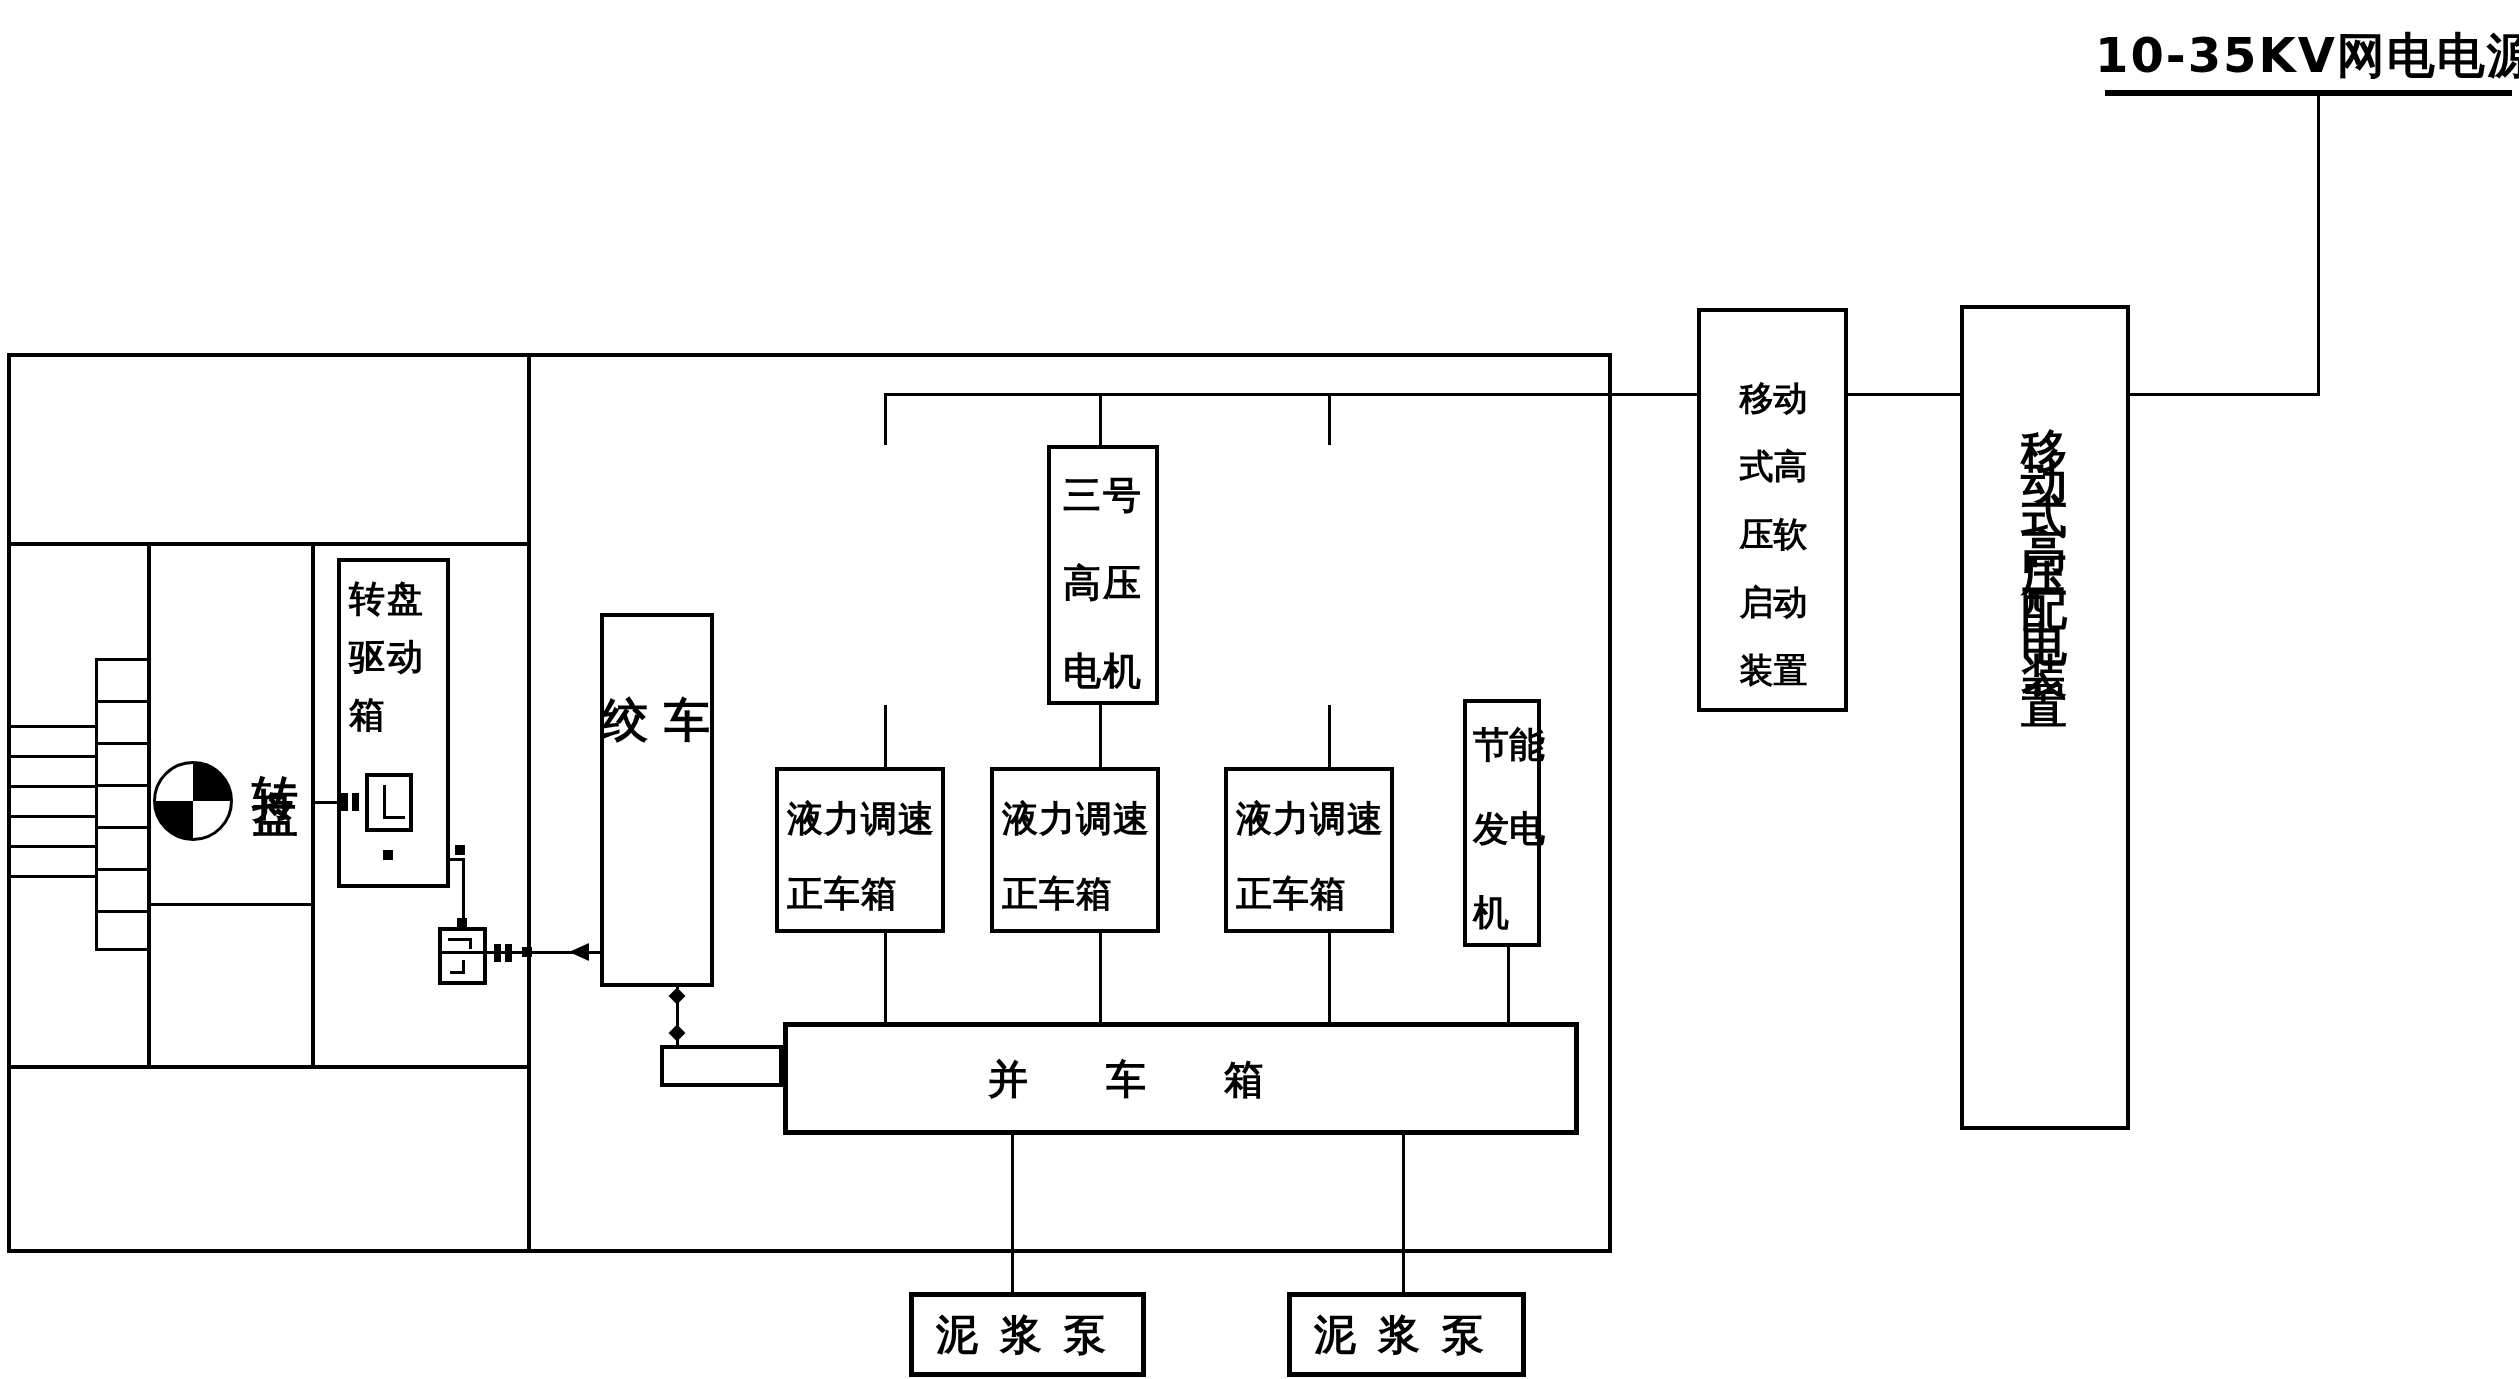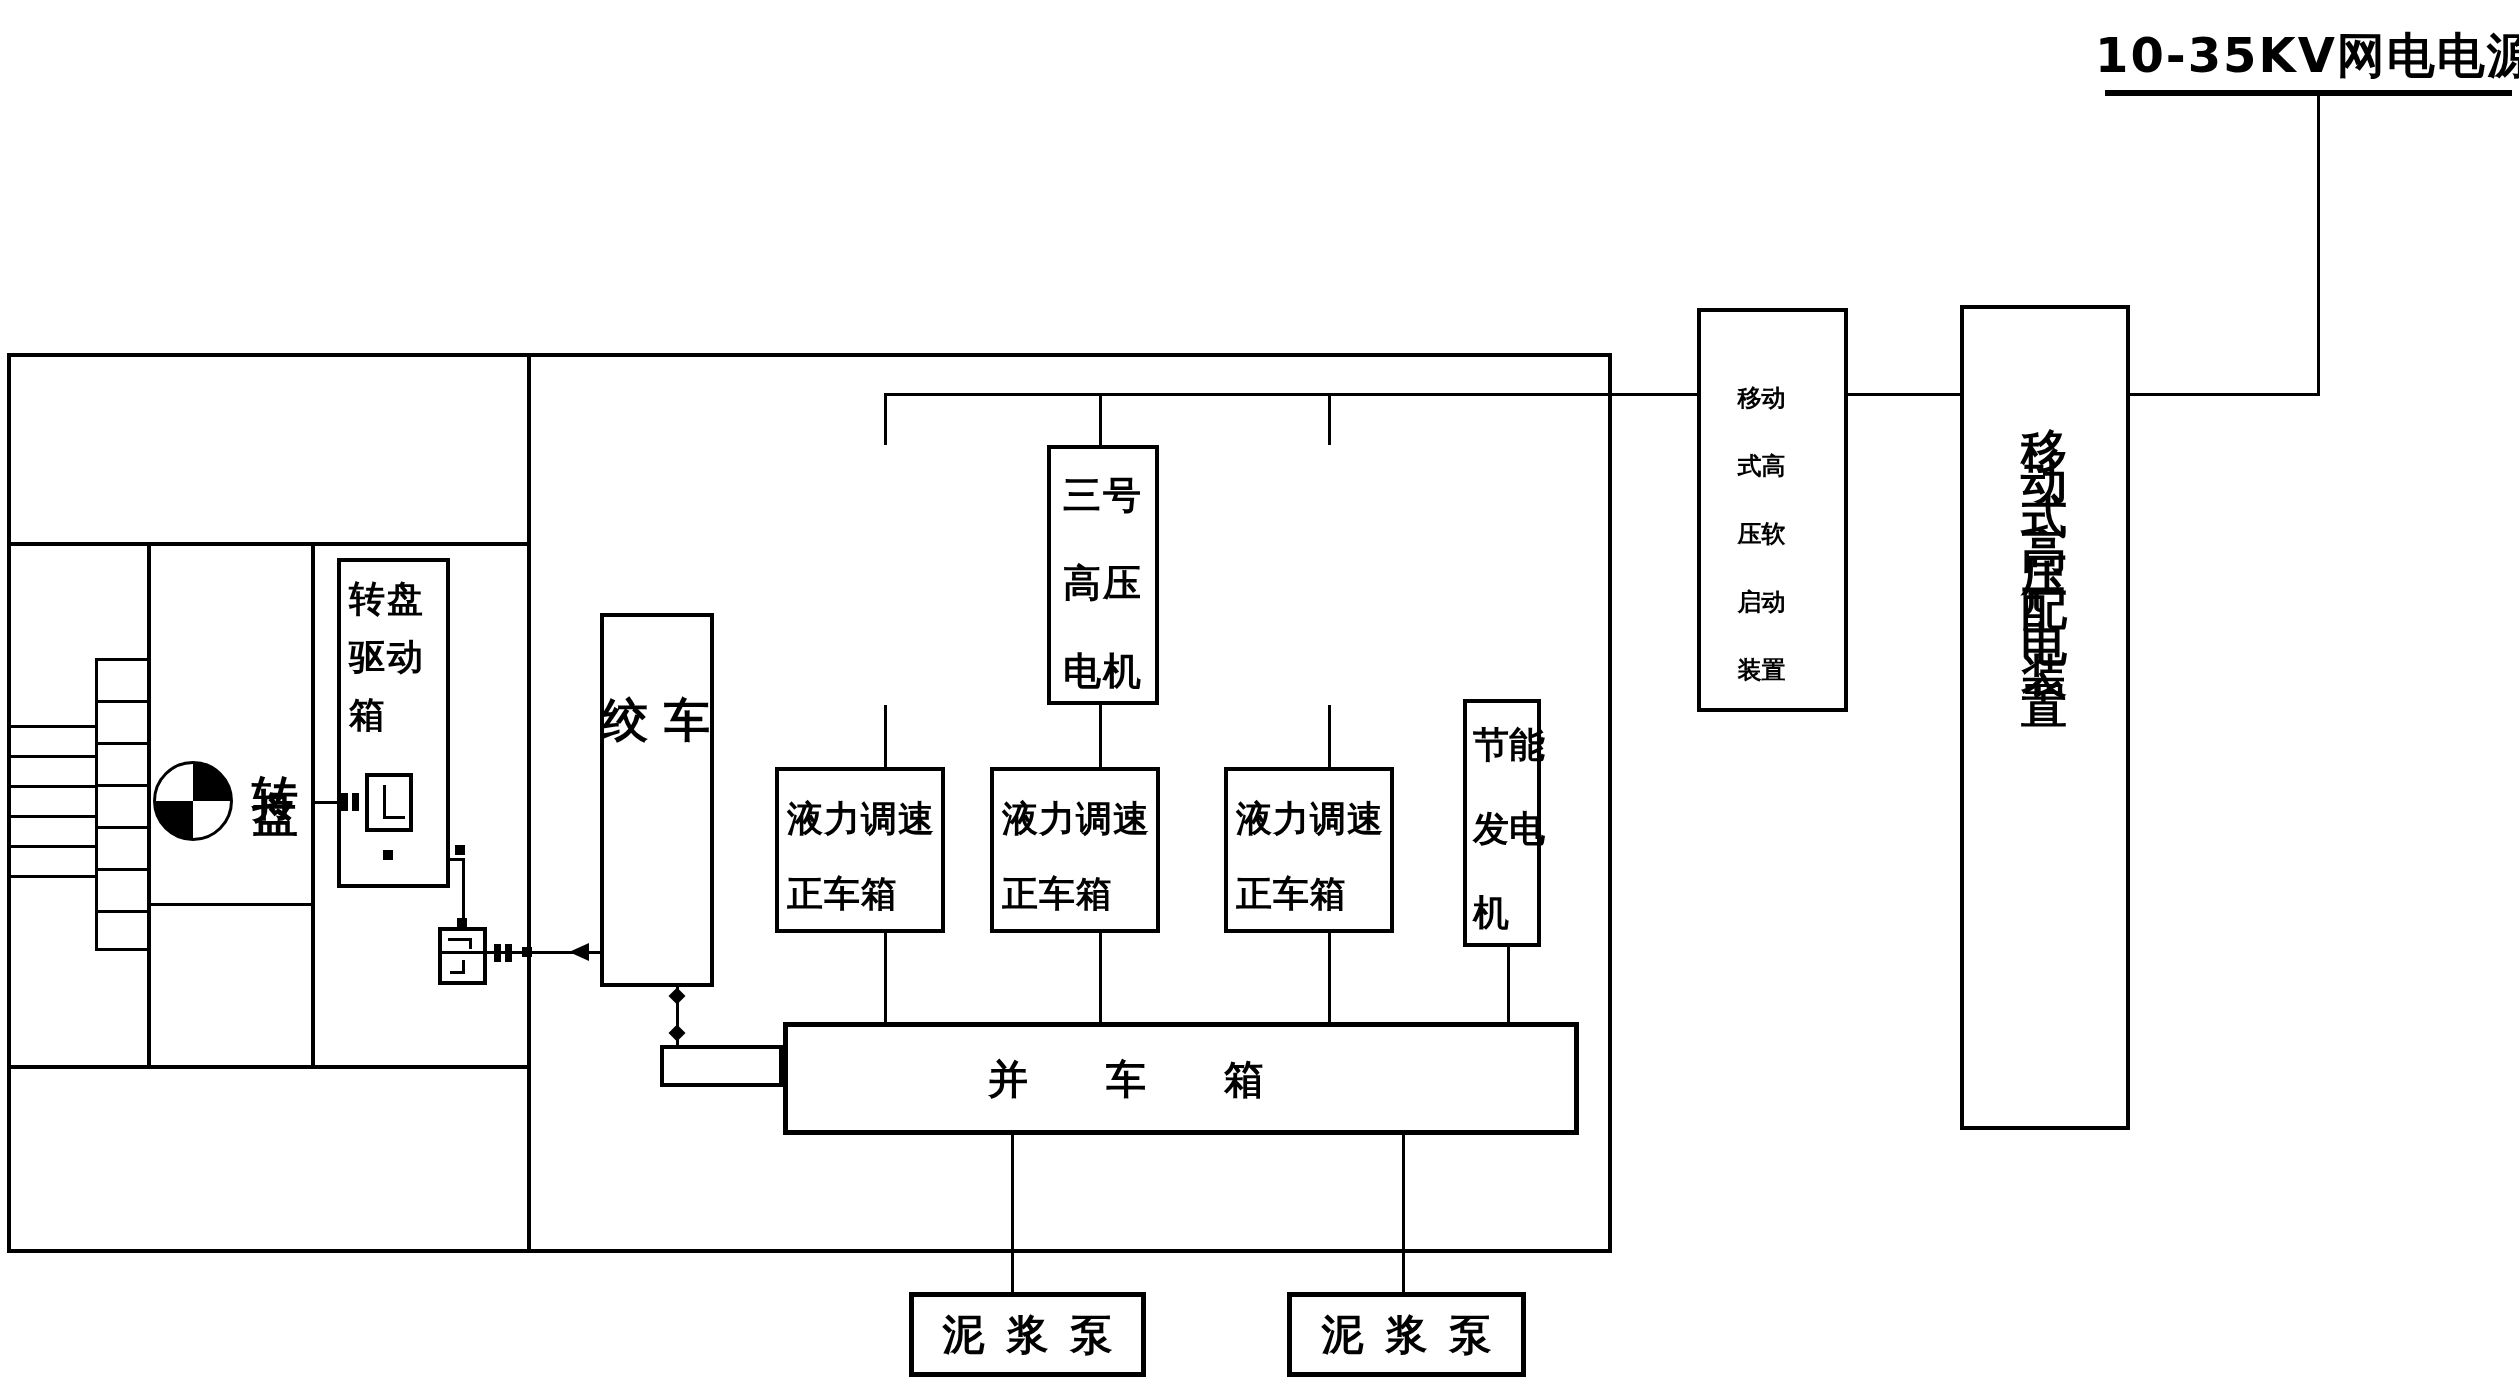--- a/index.html
+++ b/index.html
@@ -17,24 +17,24 @@
   
   .lbox{position:absolute;border:4px solid #000;background:#fff;box-sizing:border-box;}
   .lbox5{position:absolute;border:5px solid #000;background:#fff;box-sizing:border-box;}
   
   .cjk{font-weight:700;color:#000;}
   .motor-label{font-size:38px;line-height:88px;width:84px;margin:0 auto;padding-top:2px;
     text-align:center;word-break:break-all;letter-spacing:2px;}
   .gear-label{font-size:36px;line-height:75px;padding:10px 0 0 8px;width:148px;word-break:break-all;letter-spacing:1px;}
   .gen-label{font-size:36px;line-height:84px;padding:0 0 0 6px;width:76px;word-break:break-all;}
   .drive-label{font-size:36px;line-height:58px;padding:8px 0 0 8px;width:80px;word-break:break-all;letter-spacing:2px;}
-  .soft-label{font-size:24px;line-height:68px;padding-top:52px;width:70px;margin:0 auto;
-    word-break:break-all;text-align:left;}
+  .soft-label{font-size:34px;line-height:68px;padding-top:52px;width:70px;margin:0 auto;
+    word-break:break-all;text-align:right;}
   .parallel-label{font-size:40px;line-height:104px;padding-left:200px;letter-spacing:78px;white-space:nowrap;}
-  .pump-label{font-size:42px;line-height:76px;text-align:center;letter-spacing:22px;text-indent:22px;white-space:nowrap;}
+  .pump-label{font-size:42px;line-height:76px;text-align:left;letter-spacing:22px;text-indent:22px;white-space:nowrap;}
   .vwrap{display:flex;justify-content:center;height:100%;}
   .draw-label{writing-mode:vertical-lr;text-orientation:upright;font-size:46px;letter-spacing:190px;padding-top:40px;}
   .dist-label{writing-mode:vertical-lr;text-orientation:upright;font-size:46px;letter-spacing:32px;padding-top:82px;}
   .rotary-label{position:absolute;writing-mode:vertical-lr;text-orientation:upright;font-size:46px;letter-spacing:16px;}
   .source-label{position:absolute;font-size:48px;font-weight:700;text-align:right;letter-spacing:2px;white-space:nowrap;}
   
   .quarter-circle{position:absolute;border-radius:50%;border:3px solid #000;
     background:conic-gradient(#000 0 25%, #fff 25% 50%, #000 50% 75%, #fff 75% 100%);}
   
   .blob{position:absolute;background:#000;}

